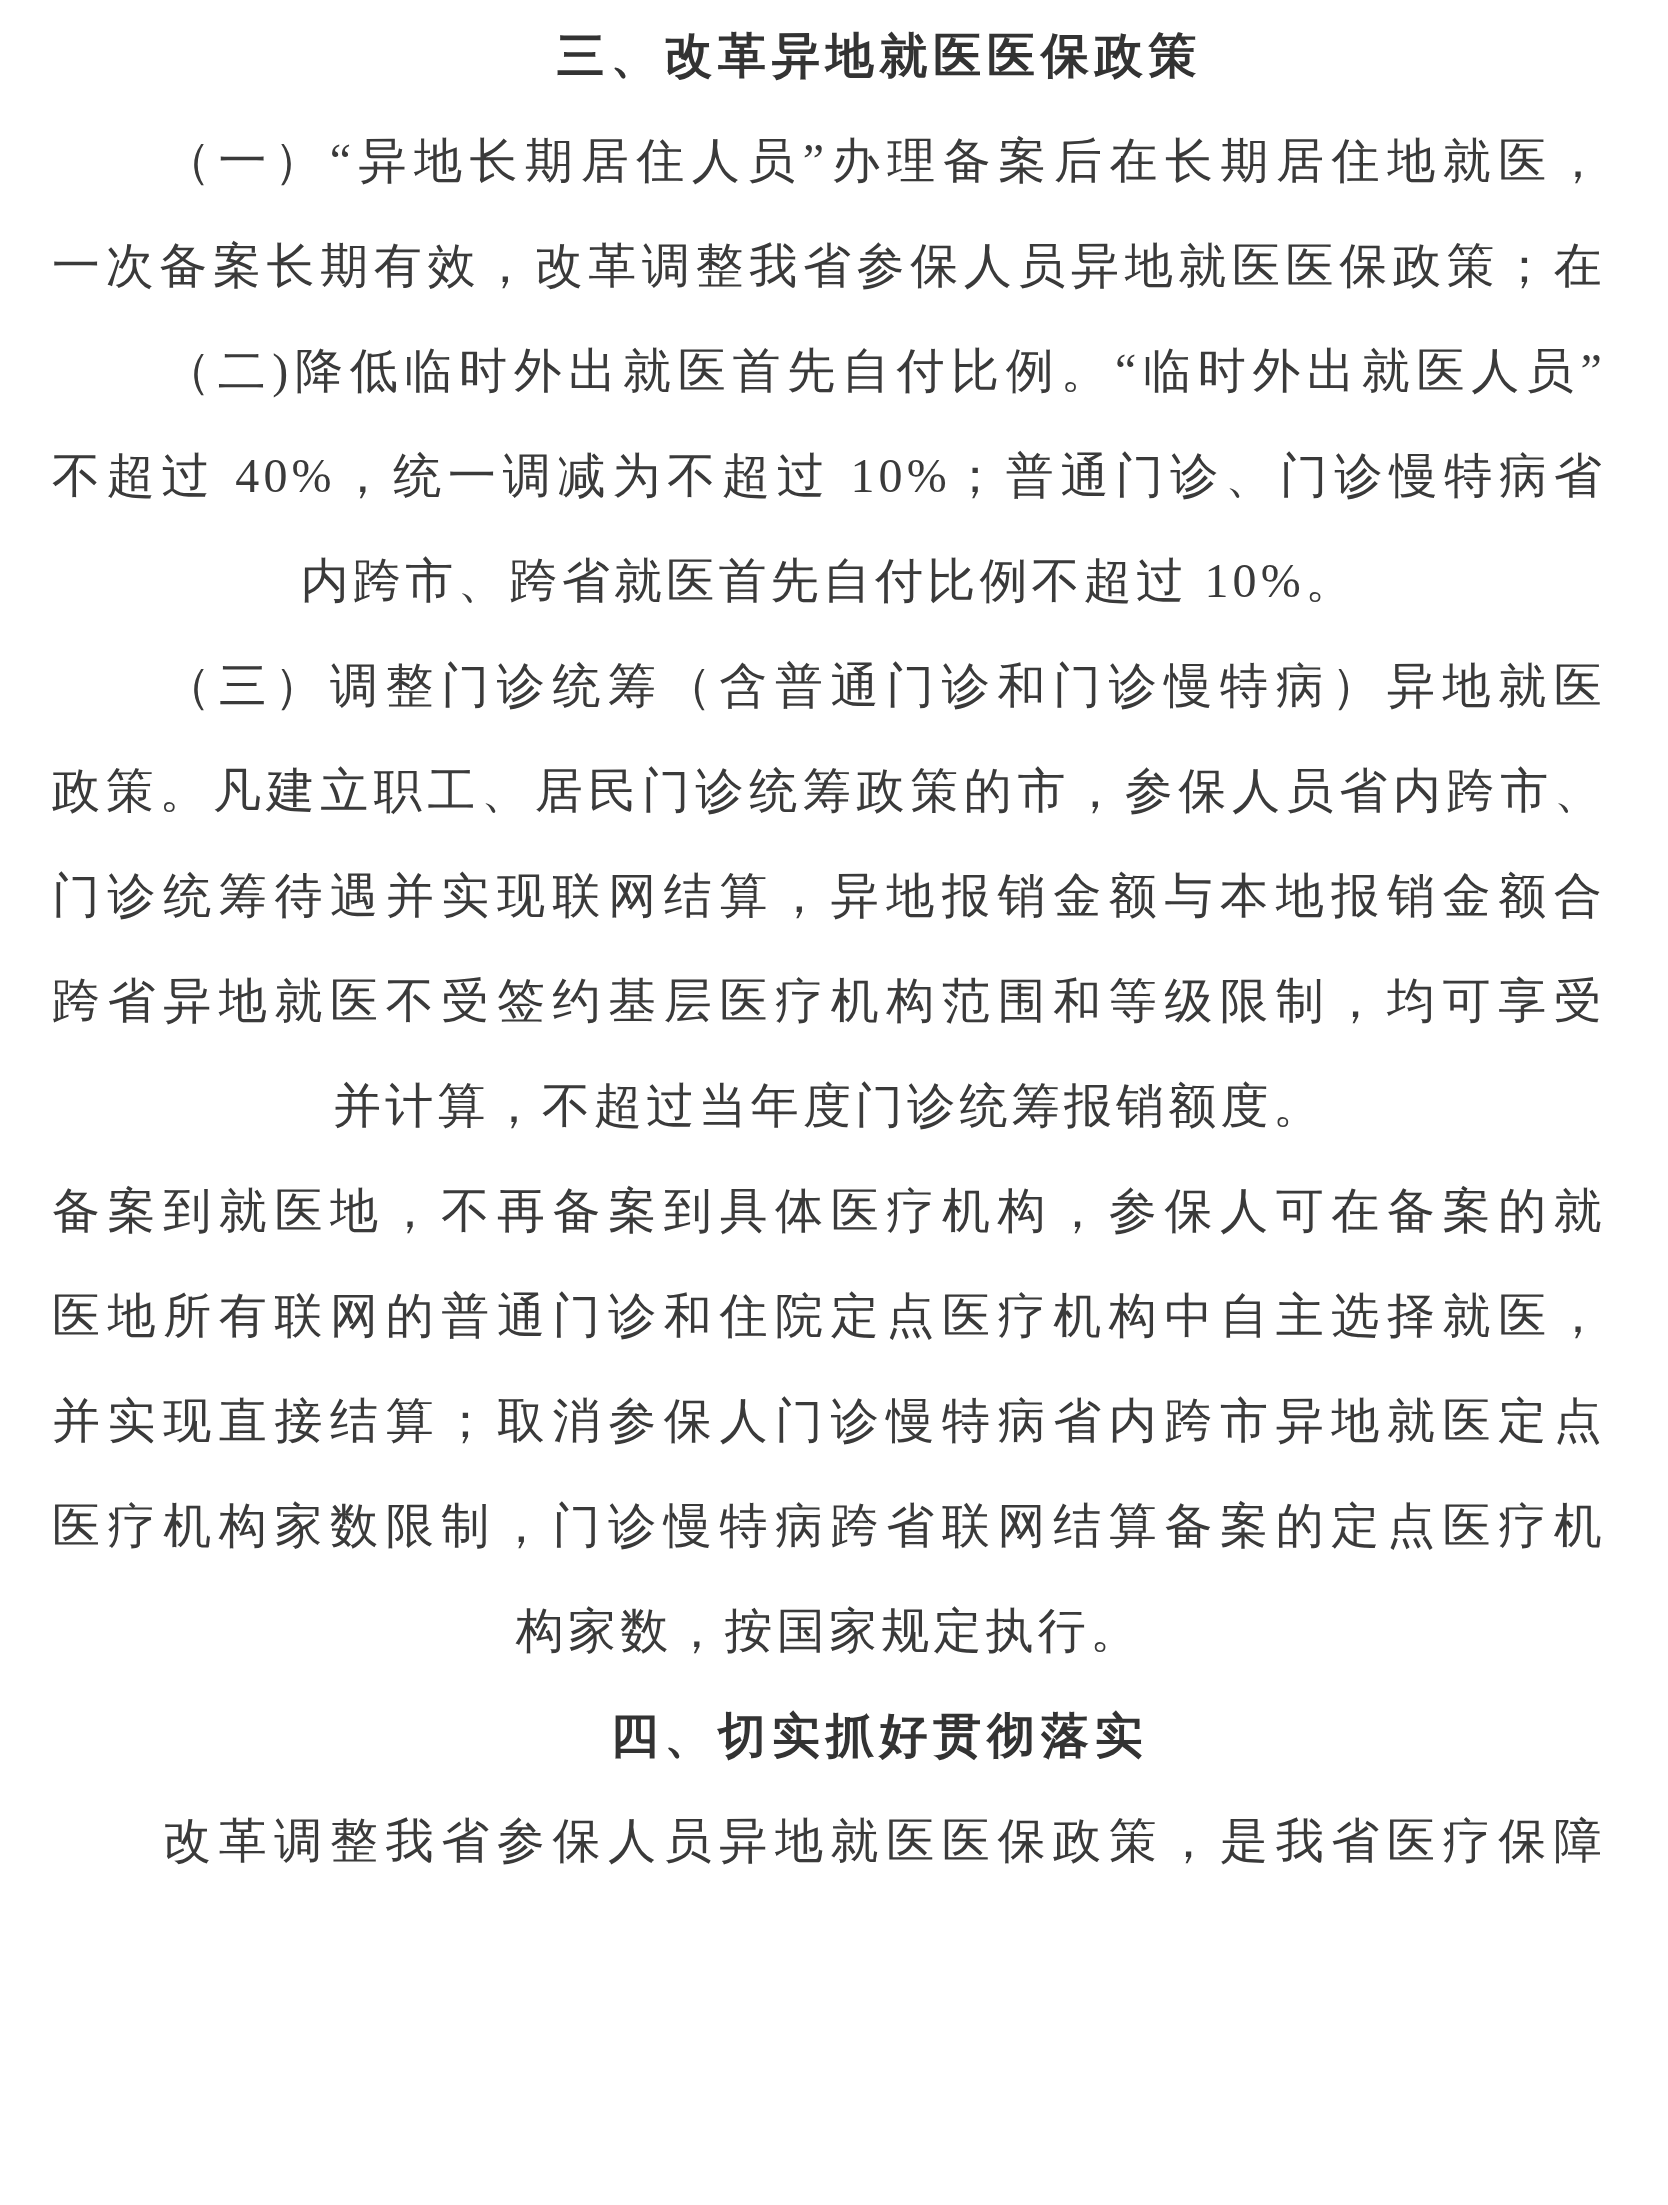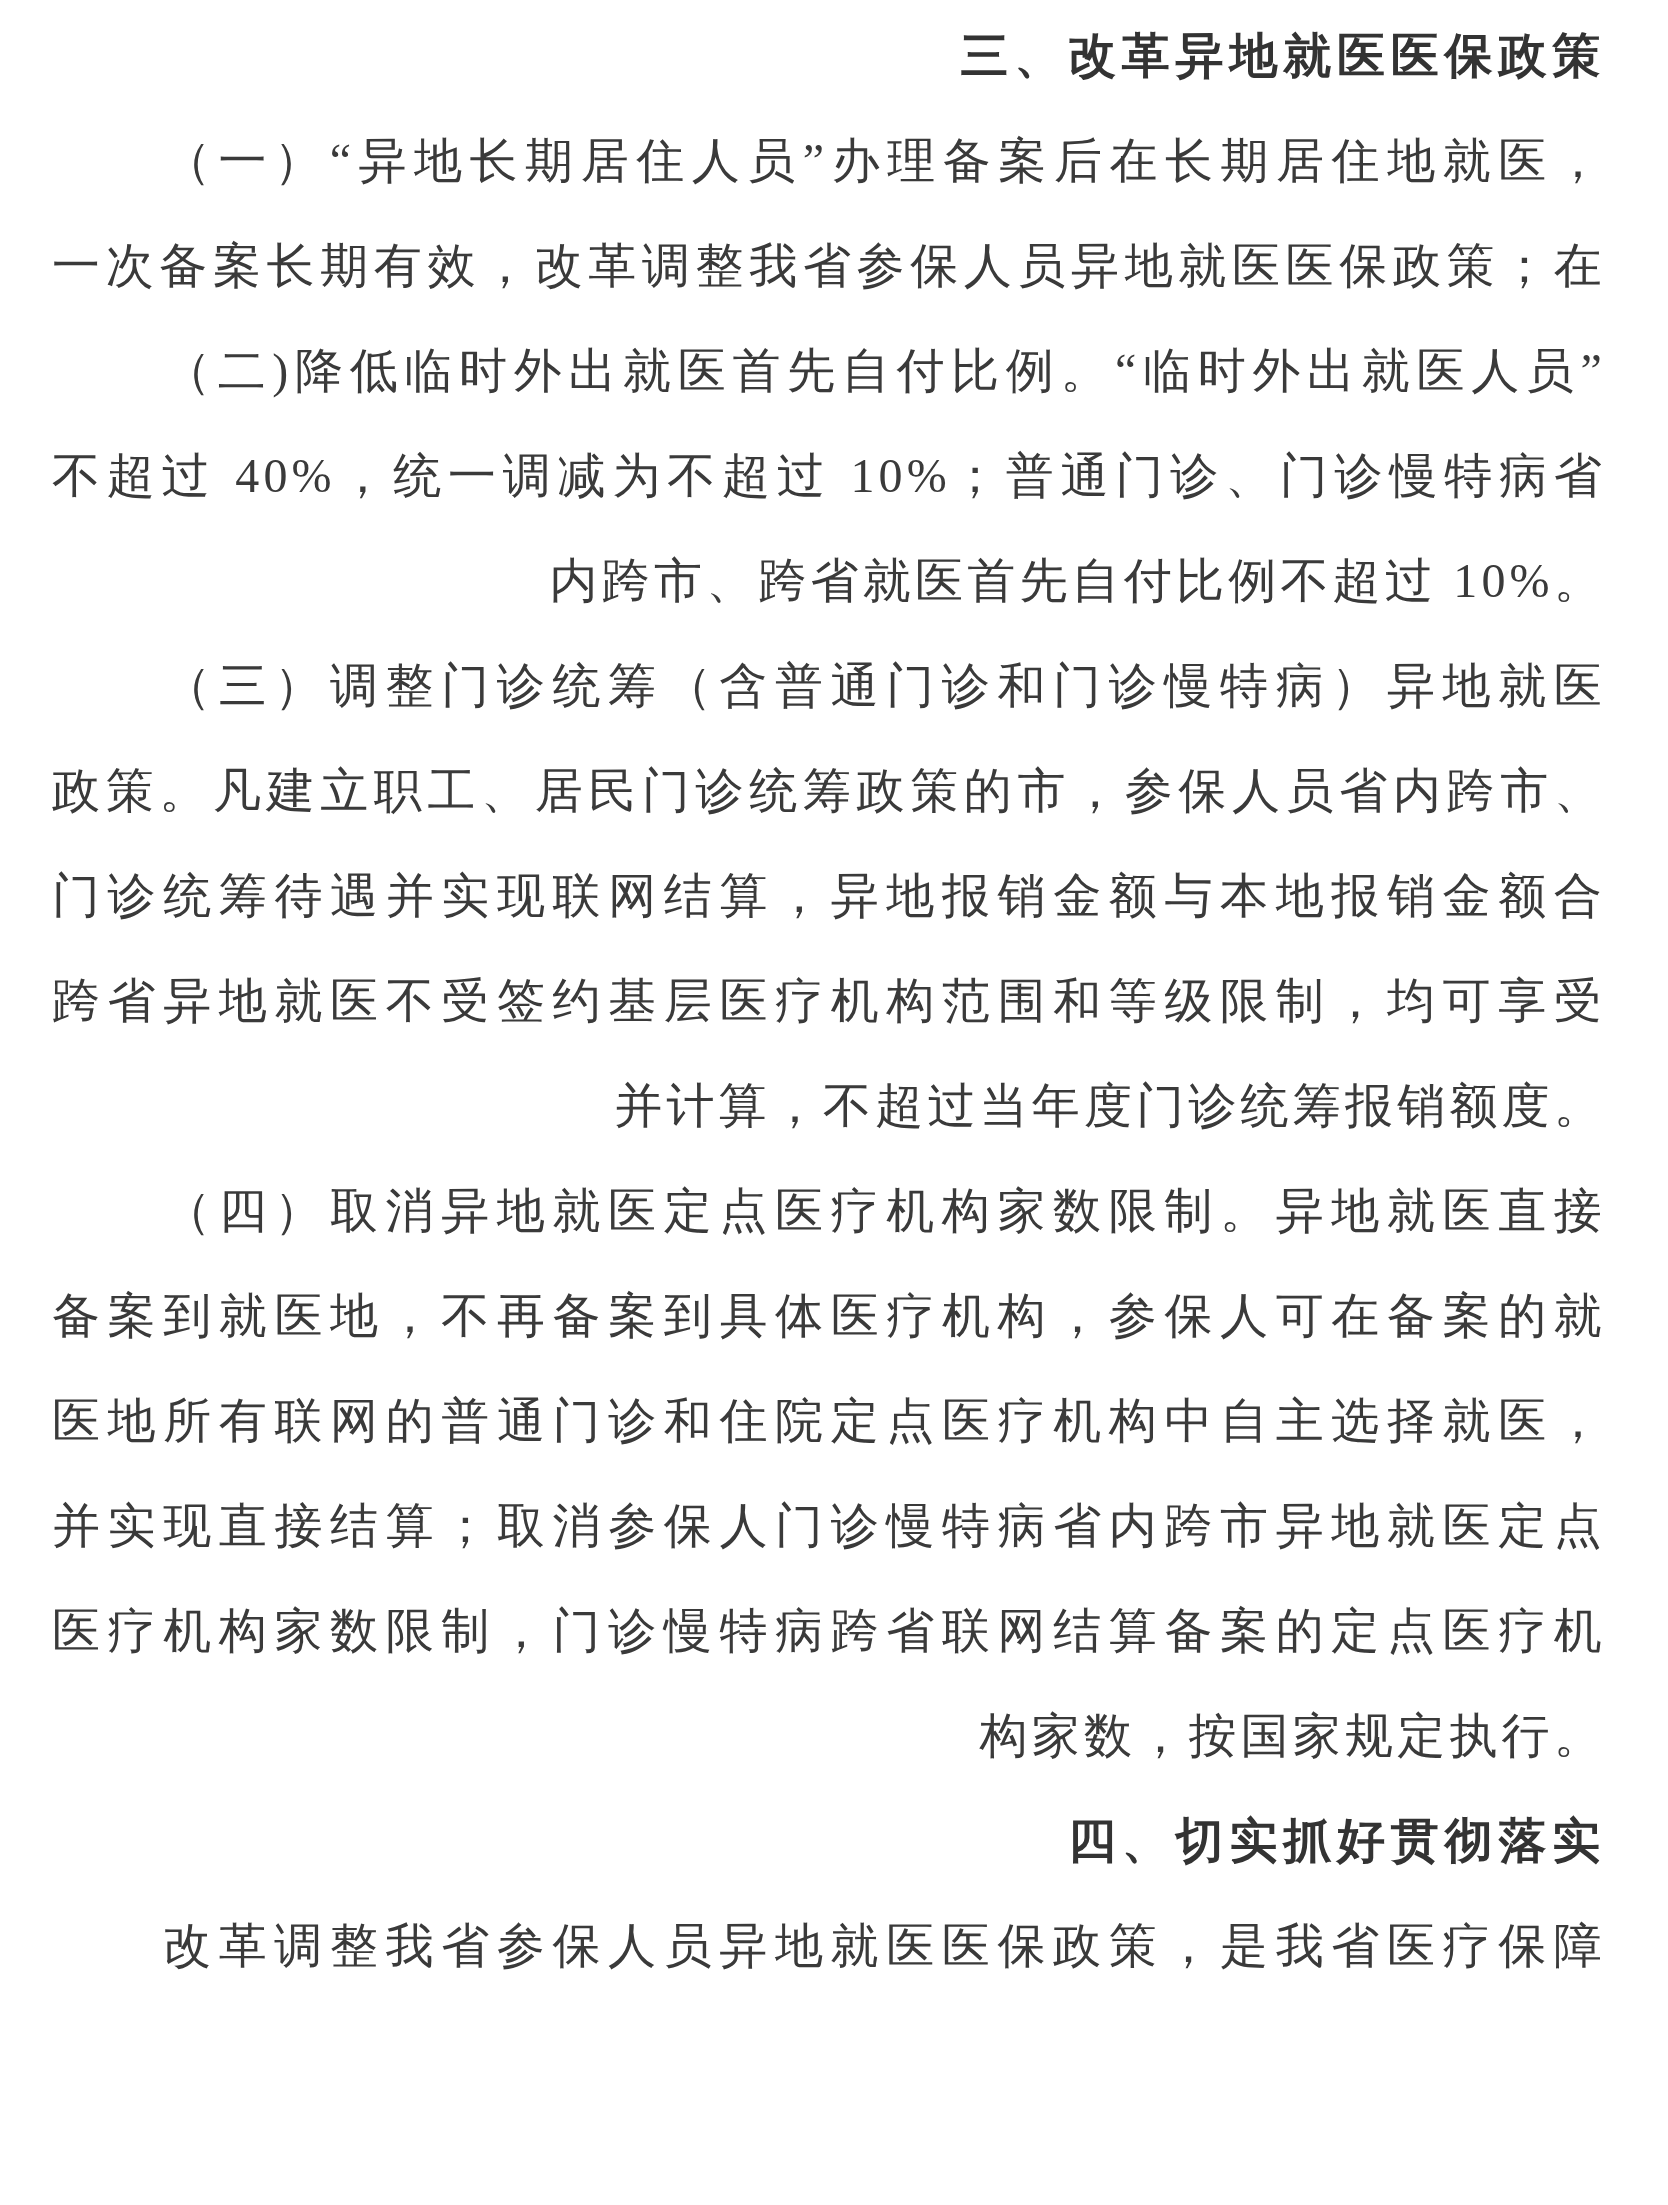--- a/index.html
+++ b/index.html
@@ -16,21 +16,21 @@
     padding: 2.5px 63px 0 52px;
     overflow: hidden;
     font-family: "Liberation Serif", "DejaVu Serif", serif;
     color: #3a3a3a;
   }
   .line {
     font-size: 48px;
     line-height: 105px;
     letter-spacing: 4.2px;
     white-space: normal;
-    text-align: right;
+    text-align: center;
   }
   
   .fill {
     text-align: justify;
     text-align-last: justify;
     text-justify: inter-character;
   }
   
   .ind {
     text-indent: 111px;
@@ -52,21 +52,20 @@
   <div class="line ind fill">（一）“异地长期居住人员”办理备案后在长期居住地就医，</div>
   <div class="line fill">一次备案长期有效，改革调整我省参保人员异地就医医保政策；在</div>
   <div class="line ind fill">（二)降低临时外出就医首先自付比例。“临时外出就医人员”</div>
   <div class="line fill">不超过 40%，统一调减为不超过 10%；普通门诊、门诊慢特病省</div>
   <div class="line">内跨市、跨省就医首先自付比例不超过 10%。</div>
   <div class="line ind fill">（三）调整门诊统筹（含普通门诊和门诊慢特病）异地就医</div>
   <div class="line fill">政策。凡建立职工、居民门诊统筹政策的市，参保人员省内跨市、</div>
   <div class="line fill">门诊统筹待遇并实现联网结算，异地报销金额与本地报销金额合</div>
   <div class="line fill">跨省异地就医不受签约基层医疗机构范围和等级限制，均可享受</div>
   <div class="line">并计算，不超过当年度门诊统筹报销额度。</div>
-  <div class="line ind fill">（四）取消异地就医定点医疗机构家数限制。异地就医直接</div>
   <div class="line fill">备案到就医地，不再备案到具体医疗机构，参保人可在备案的就</div>
   <div class="line fill">医地所有联网的普通门诊和住院定点医疗机构中自主选择就医，</div>
   <div class="line fill">并实现直接结算；取消参保人门诊慢特病省内跨市异地就医定点</div>
   <div class="line fill">医疗机构家数限制，门诊慢特病跨省联网结算备案的定点医疗机</div>
   <div class="line">构家数，按国家规定执行。</div>
   <div class="line h">四、切实抓好贯彻落实</div>
   <div class="line ind fill">改革调整我省参保人员异地就医医保政策，是我省医疗保障</div>
 </main>
 
 

